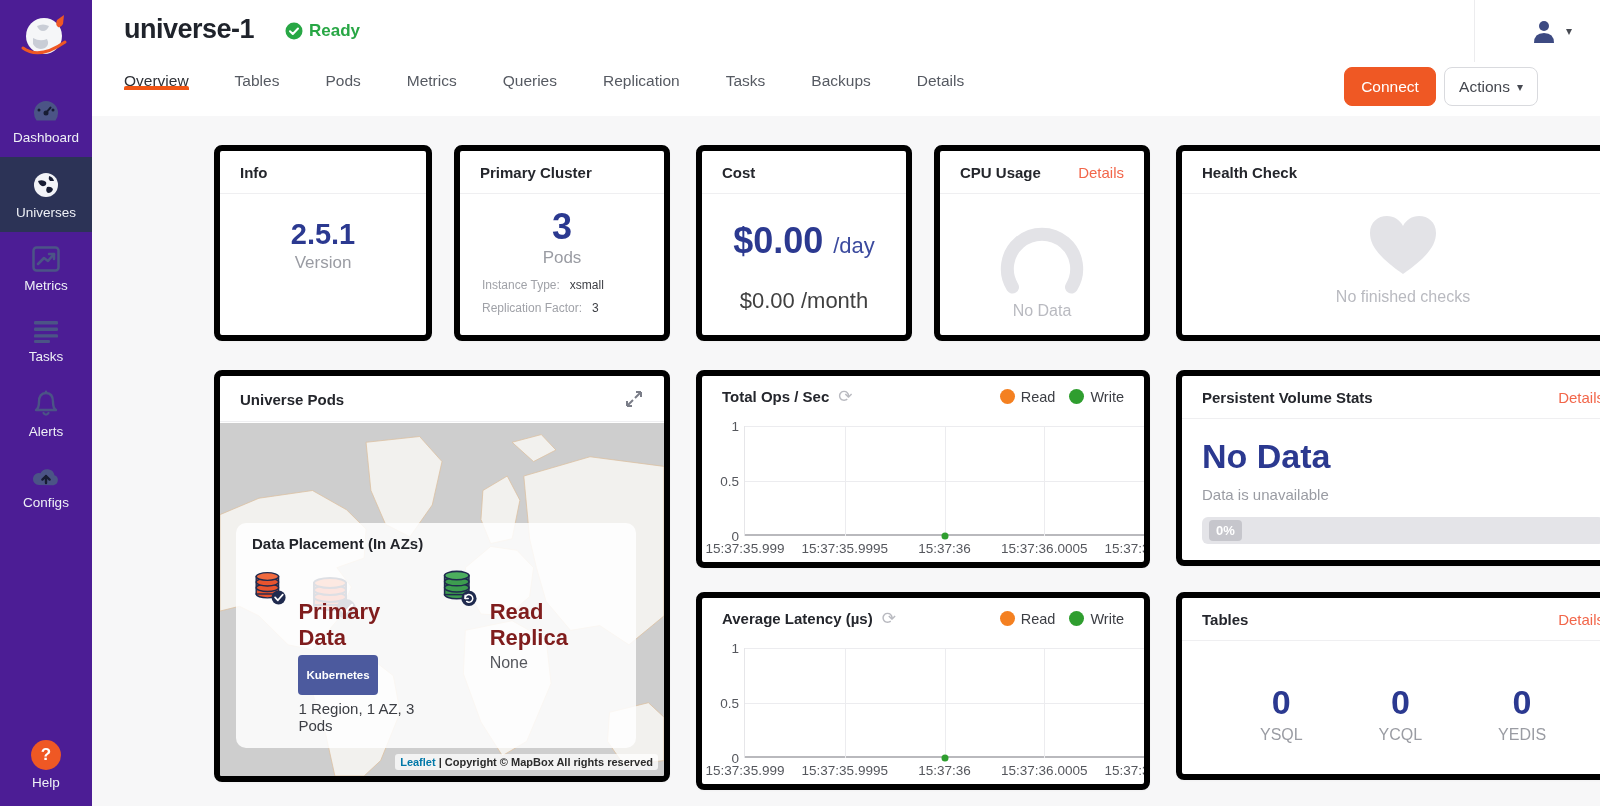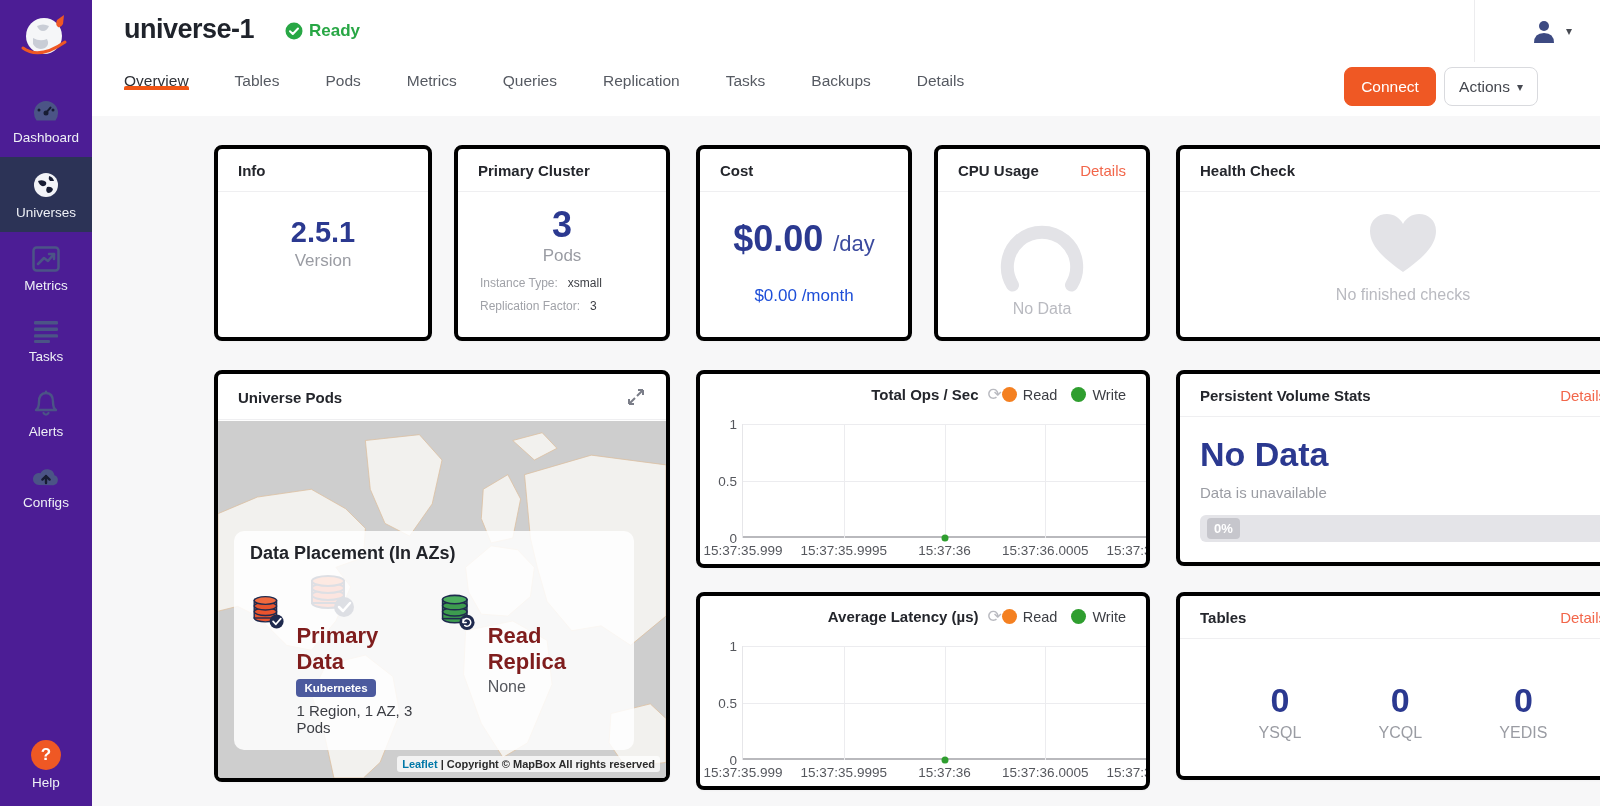--- a/index.html
+++ b/index.html
@@ -28,21 +28,21 @@
   .tabs { position:absolute; left:32px; top:72px; display:flex; gap:46px; }
   .tab { font-size:15.5px; color:#565a62; cursor:pointer; position:relative; }
   .tab.active { color:#2f3238; }
   .tab.active::after { content:""; position:absolute; left:0; right:0; bottom:0; height:4px; background:#f05514; border-radius:2px 2px 0 0; }
   .btn { position:absolute; top:67px; height:39px; border-radius:8px; font-size:15.5px; display:flex; align-items:center; justify-content:center; cursor:pointer; }
   .btn-connect { right:164px; width:92px; background:#ef5824; color:#fff; border:1px solid #ef5824; }
   .btn-actions { right:62px; width:94px; background:#fff; color:#44474e; border:1px solid #d9dade; gap:7px; }
 
   
   .content { position:absolute; left:92px; top:116px; right:0; bottom:0; background:#f7f7f8; }
-  .card { position:absolute; background:#fff; border:4px solid #000000; border-radius:8px; box-shadow:0 1px 2px rgba(0,0,0,0.03); overflow:hidden; }
+  .card { position:absolute; background:#fff; border:6px solid #000000; border-radius:8px; box-shadow:0 1px 2px rgba(0,0,0,0.03); overflow:hidden; }
   .card-head { display:flex; align-items:center; justify-content:space-between; padding:13px 20px 12px; border-bottom:1px solid #efeff1; }
   .card-title { font-size:15px; font-weight:bold; color:#24262c; }
   .details-link { font-size:15px; color:#f2664a; cursor:pointer; }
   .big-navy { color:#2b3990; font-weight:bold; }
   .gray-lbl { color:#9a9ca3; }
 
   .card-info   { left:122px; top:29px;  width:218px; height:196px; }
   .card-prim   { left:362px; top:29px;  width:216px; height:196px; }
   .card-cost   { left:604px; top:29px;  width:216px; height:196px; }
   .card-cpu    { left:842px; top:29px;  width:216px; height:196px; }
@@ -57,39 +57,39 @@
   .info-val { font-size:29px; margin-top:24px; }
   .info-lbl { font-size:17px; margin-top:2px; }
   .prim-val { font-size:36px; margin-top:12px; }
   .prim-lbl { font-size:17px; margin-top:0px; }
   .prim-meta { width:100%; padding:10px 22px 0; font-size:12px; color:#3c3e44; }
   .prim-meta .row { display:flex; gap:10px; margin-bottom:9px; }
   .prim-meta .k { color:#a0a2a8; }
   .cost-line { display:flex; align-items:baseline; gap:10px; margin-top:26px; }
   .cost-val { font-size:36px; }
   .cost-unit { font-size:22px; color:#3b4a9e; }
-  .cost-sub { font-size:17px; color:#1d4ed8; margin-top:26px; }
+  .cost-sub { font-size:22px; color:#404040; margin-top:26px; }
   .nodata-txt { color:#b9bac0; font-size:16px; }
 
   
   .map-area { position:absolute; left:0; right:0; top:47px; bottom:0; background:#cecece; }
   .expand-icon { cursor:pointer; }
   .placement { position:absolute; left:16px; bottom:28px; width:400px; background:rgba(255,255,255,0.85); border-radius:10px; padding:12px 16px 14px; }
-  .placement-title { font-size:18px; font-weight:bold; color:#22242a; margin-bottom:24px; }
+  .placement-title { font-size:15px; font-weight:bold; color:#22242a; margin-bottom:12px; }
   .placement-cols { display:flex; gap:8px; }
   .pcol { display:flex; gap:10px; flex:1; }
   .pcol .txt .name { font-size:22px; font-weight:bold; color:#7f1d1d;margin-top:35px; }
-  .kube-badge { display:inline-block; background:#4c5a9e; color:#fff; font-size:11.5px; font-weight:bold; padding:3px 8px; border-radius:4px; margin-top:4px; }
+  .kube-badge { display:inline-block; background:#4c5a9e; color:#fff; font-size:11.5px; font-weight:bold; padding:14px 8px; border-radius:4px; margin-top:4px; }
   .pcol .sub { font-size:15px; color:#3c3e44; margin-top:5px; }
   .pcol .none { font-size:16px; color:#55575d; margin-top:3px; }
   .attribution { position:absolute; right:6px; bottom:6px; background:rgba(255,255,255,0.75); font-size:11px; font-weight:bold; color:#2b2b2b; padding:2px 5px; border-radius:3px; }
   .attribution .leaflet { color:#0078a8; cursor:pointer; }
 
   
-  .chart-head { display:flex; align-items:center; justify-content:flex-end; padding:12px 20px 10px; }
+  .chart-head { display:flex; align-items:center; justify-content:space-between; padding:12px 20px 10px;gap:37px; }
   .chart-title-wrap { display:flex; align-items:center; gap:9px; }
   .refresh-ic { color:#b9bac0; font-size:17px; cursor:pointer; line-height:1; }
   .legend { display:flex; align-items:center; gap:14px; }
   .legend-item { display:flex; align-items:center; gap:6px; font-size:14.5px; color:#3c3e44; }
   .legend-dot { width:15px; height:15px; border-radius:50%; }
   .plot { position:absolute; left:0; right:0; top:46px; bottom:0; }
   .plot-inner { position:absolute; left:42px; right:0; top:4px; bottom:26px; border-left:1px solid #e6e6e9; }
   .gridline-h { position:absolute; left:0; right:0; height:1px; background:#ececef; }
   .gridline-v { position:absolute; top:0; bottom:0; width:1px; background:#ececef; }
   .x-axis { position:absolute; left:0; right:0; bottom:0; height:2px; background:#b9b9bd; }

